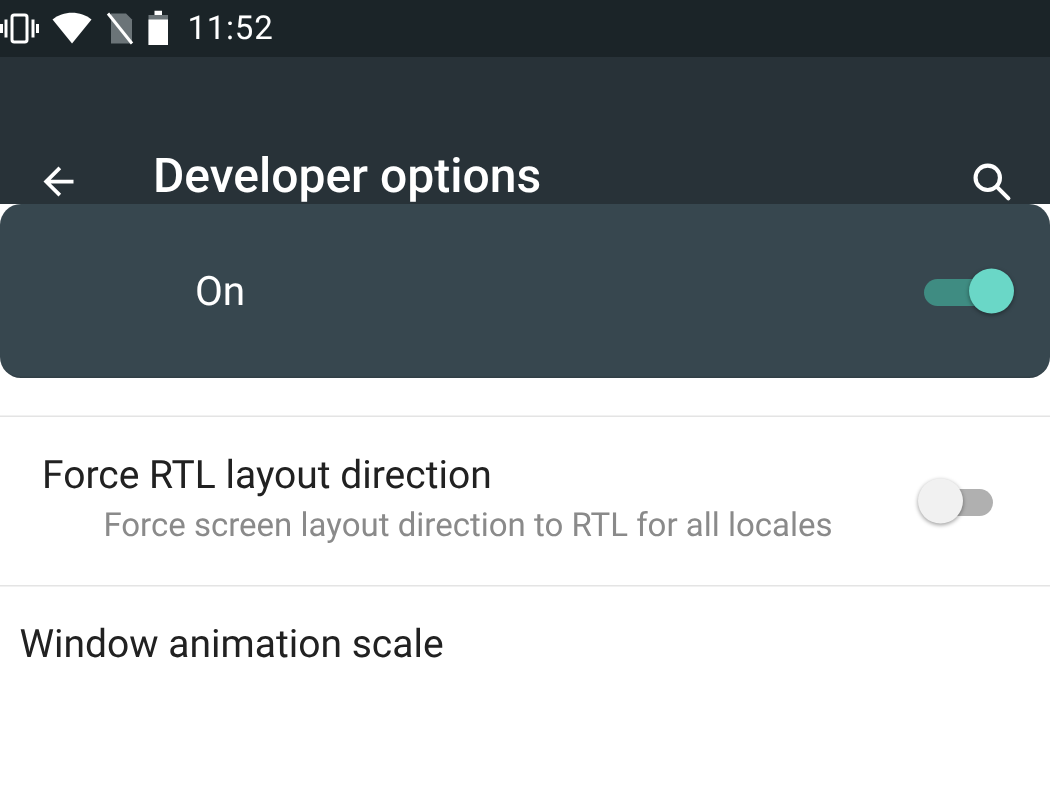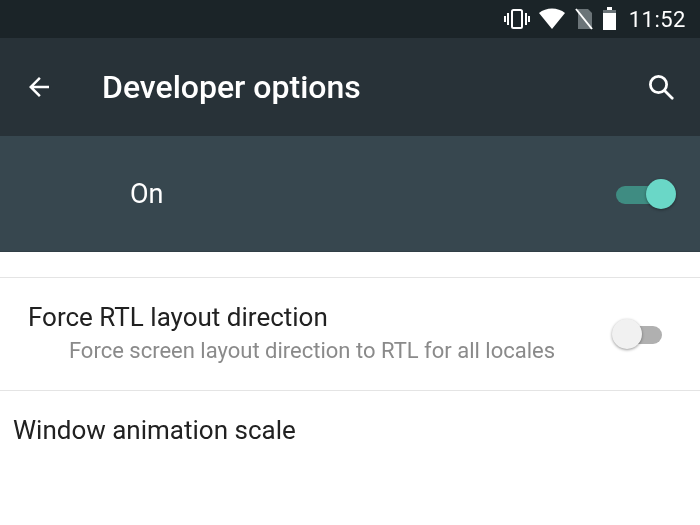--- a/index.html
+++ b/index.html
@@ -4,48 +4,48 @@
 <style>
   * { box-sizing: border-box; margin: 0; padding: 0; }
   html, body { width: 700px; height: 525px; overflow: hidden; font-family: Roboto, "Helvetica Neue", Arial, sans-serif; }
   .screen { width: 700px; height: 525px; background: #ffffff; display: flex; flex-direction: column; }
 
   .statusbar {
     height: 38px;
     background: #1b2428;
     display: flex;
     align-items: center;
-    justify-content: flex-end;
     padding: 0 14px 0 0;
     color: #ffffff;
     gap: 8px;
   }
   .statusbar .clock { font-size: 22px; font-weight: 400; letter-spacing: 0.5px; margin-left: 4px; }
   .statusbar svg { display: block; }
 
   .appbar {
     height: 98px;
     background: #283238;
     display: flex;
-    align-items: center;
+    align-items: flex-end;
     padding: 0 24px;
     color: #ffffff;
   }
   .appbar .back { width: 40px; display:flex; align-items:center; }
   .appbar .title { flex: 1; font-size: 32px; font-weight: 500; padding-left: 38px; }
   .appbar .search { width: 40px; display:flex; align-items:center; justify-content:flex-end; }
 
   .master {
     height: 116px;
     background: #37474f;
     display: flex;
     align-items: center;
     padding: 0 28px 0 130px;
     color: #ffffff;
     border-bottom: 1px solid rgba(0,0,0,0.1);
+    border-radius: 14px;
   }
   .master .label { flex: 1; font-size: 27px; font-weight: 400; }
   .switch {
     position: relative;
     width: 56px; height: 32px;
   }
   .switch .track {
     position: absolute; left: 0; top: 8px;
     width: 46px; height: 18px; border-radius: 9px;
   }

